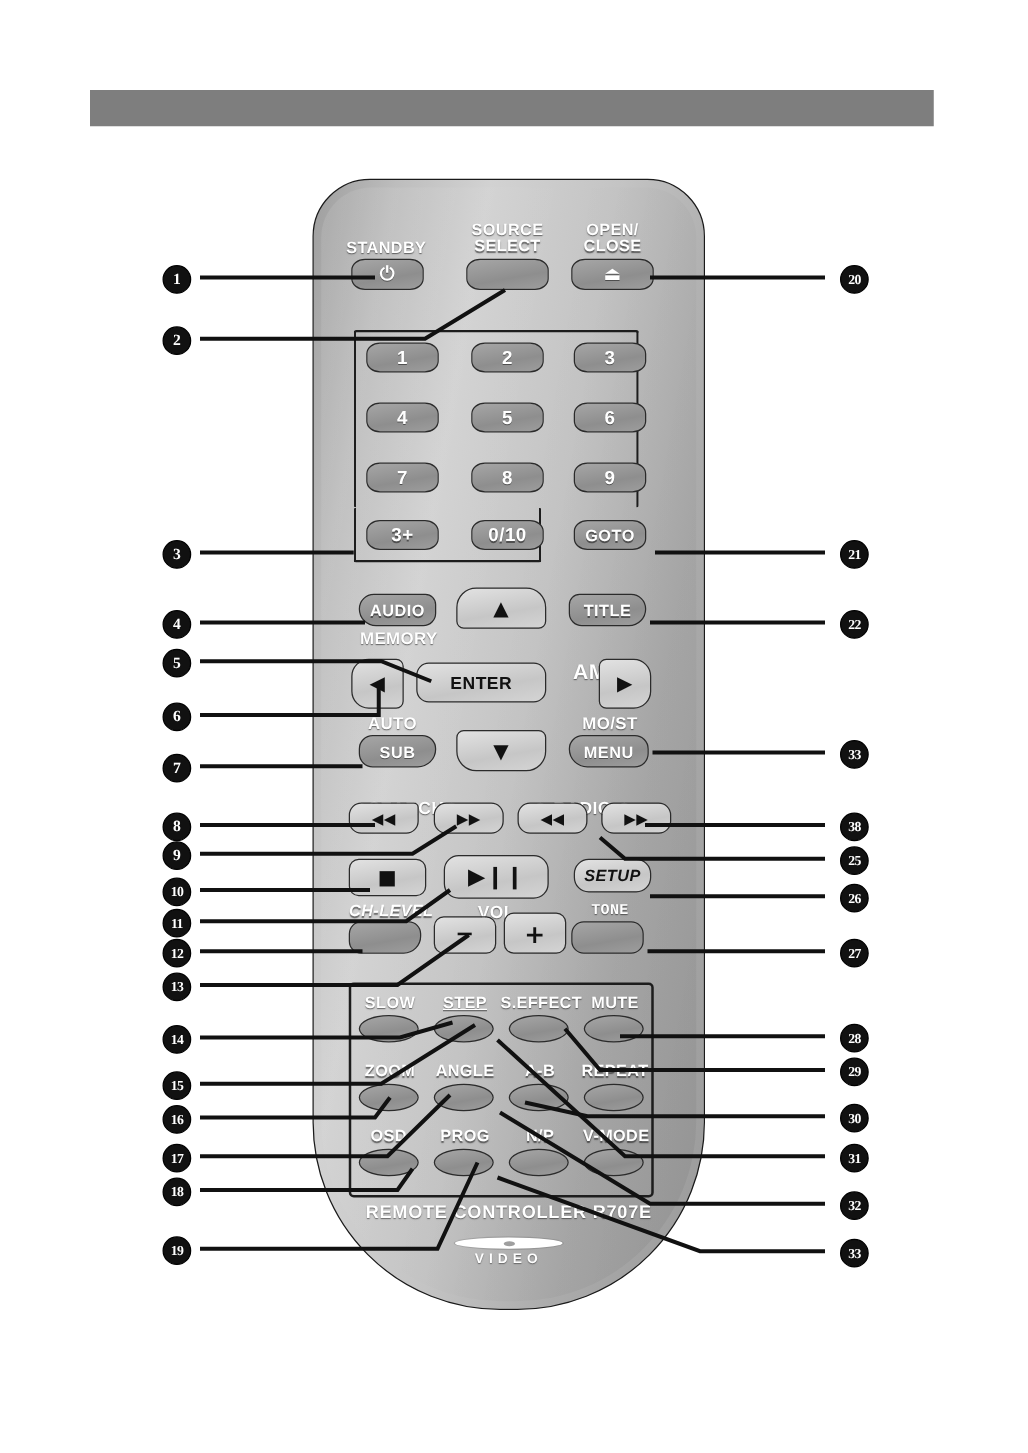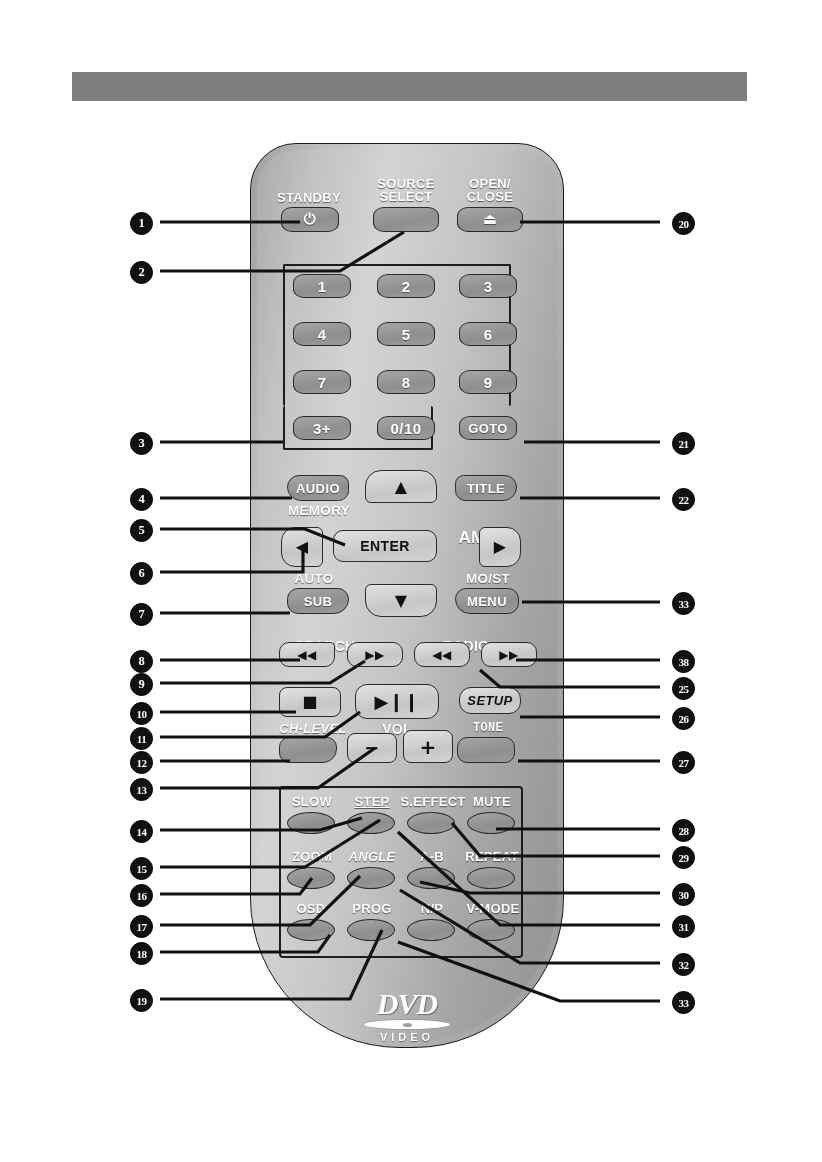--- a/index.html
+++ b/index.html
@@ -225,38 +225,38 @@
     <div class="btn oval" style="left:36px;top:668px;width:48px;height:22px;"></div>
     <div class="lbl" style="left:92px;top:651px;width:58px;font-size:13px;text-decoration:underline;">STEP</div>
     <div class="btn oval" style="left:96px;top:668px;width:48px;height:22px;"></div>
     <div class="lbl" style="left:146px;top:651px;width:72px;font-size:13px;">S.EFFECT</div>
     <div class="btn oval" style="left:156px;top:668px;width:48px;height:22px;"></div>
     <div class="lbl" style="left:212px;top:651px;width:58px;font-size:13px;">MUTE</div>
     <div class="btn oval" style="left:216px;top:668px;width:48px;height:22px;"></div>
 
     <div class="lbl" style="left:32px;top:706px;width:58px;font-size:13px;">ZOOM</div>
     <div class="btn oval" style="left:36px;top:723px;width:48px;height:22px;"></div>
-    <div class="lbl" style="left:90px;top:706px;width:62px;font-size:13px;font-style:italic;">ANGLE</div>
+    <div class="lbl" style="left:90px;top:706px;width:62px;font-size:13px;">ANGLE</div>
     <div class="btn oval" style="left:96px;top:723px;width:48px;height:22px;"></div>
     <div class="lbl" style="left:156px;top:706px;width:50px;font-size:13px;">A-B</div>
     <div class="btn oval" style="left:156px;top:723px;width:48px;height:22px;"></div>
     <div class="lbl" style="left:208px;top:706px;width:66px;font-size:13px;">REPEAT</div>
     <div class="btn oval" style="left:216px;top:723px;width:48px;height:22px;"></div>
 
     <div class="lbl" style="left:32px;top:758px;width:56px;font-size:13px;">OSD</div>
     <div class="btn oval" style="left:36px;top:775px;width:48px;height:22px;"></div>
     <div class="lbl" style="left:92px;top:758px;width:58px;font-size:13px;">PROG</div>
     <div class="btn oval" style="left:96px;top:775px;width:48px;height:22px;"></div>
     <div class="lbl" style="left:156px;top:758px;width:50px;font-size:13px;">N/P</div>
     <div class="btn oval" style="left:156px;top:775px;width:48px;height:22px;"></div>
     <div class="lbl" style="left:208px;top:758px;width:68px;font-size:13px;">V-MODE</div>
     <div class="btn oval" style="left:216px;top:775px;width:48px;height:22px;"></div>
 
+    <div class="model-text" style="top:818px;">REMOTE CONTROLLER R707E</div>
     <div class="dvd-wrap" style="top:845px;">
-      <div class="dvd-word">DVD</div>
       <div class="dvd-disc"></div>
       <div class="dvd-video">VIDEO</div>
     </div>
   </div>
 
   <svg class="lines" viewBox="0 0 822 1162">
     <g stroke="#111" stroke-width="3.2" fill="none" stroke-linecap="butt">
 
       <line x1="160" y1="222" x2="300" y2="222"></line>
       <polyline points="160,271 340,271 404,232"></polyline>

